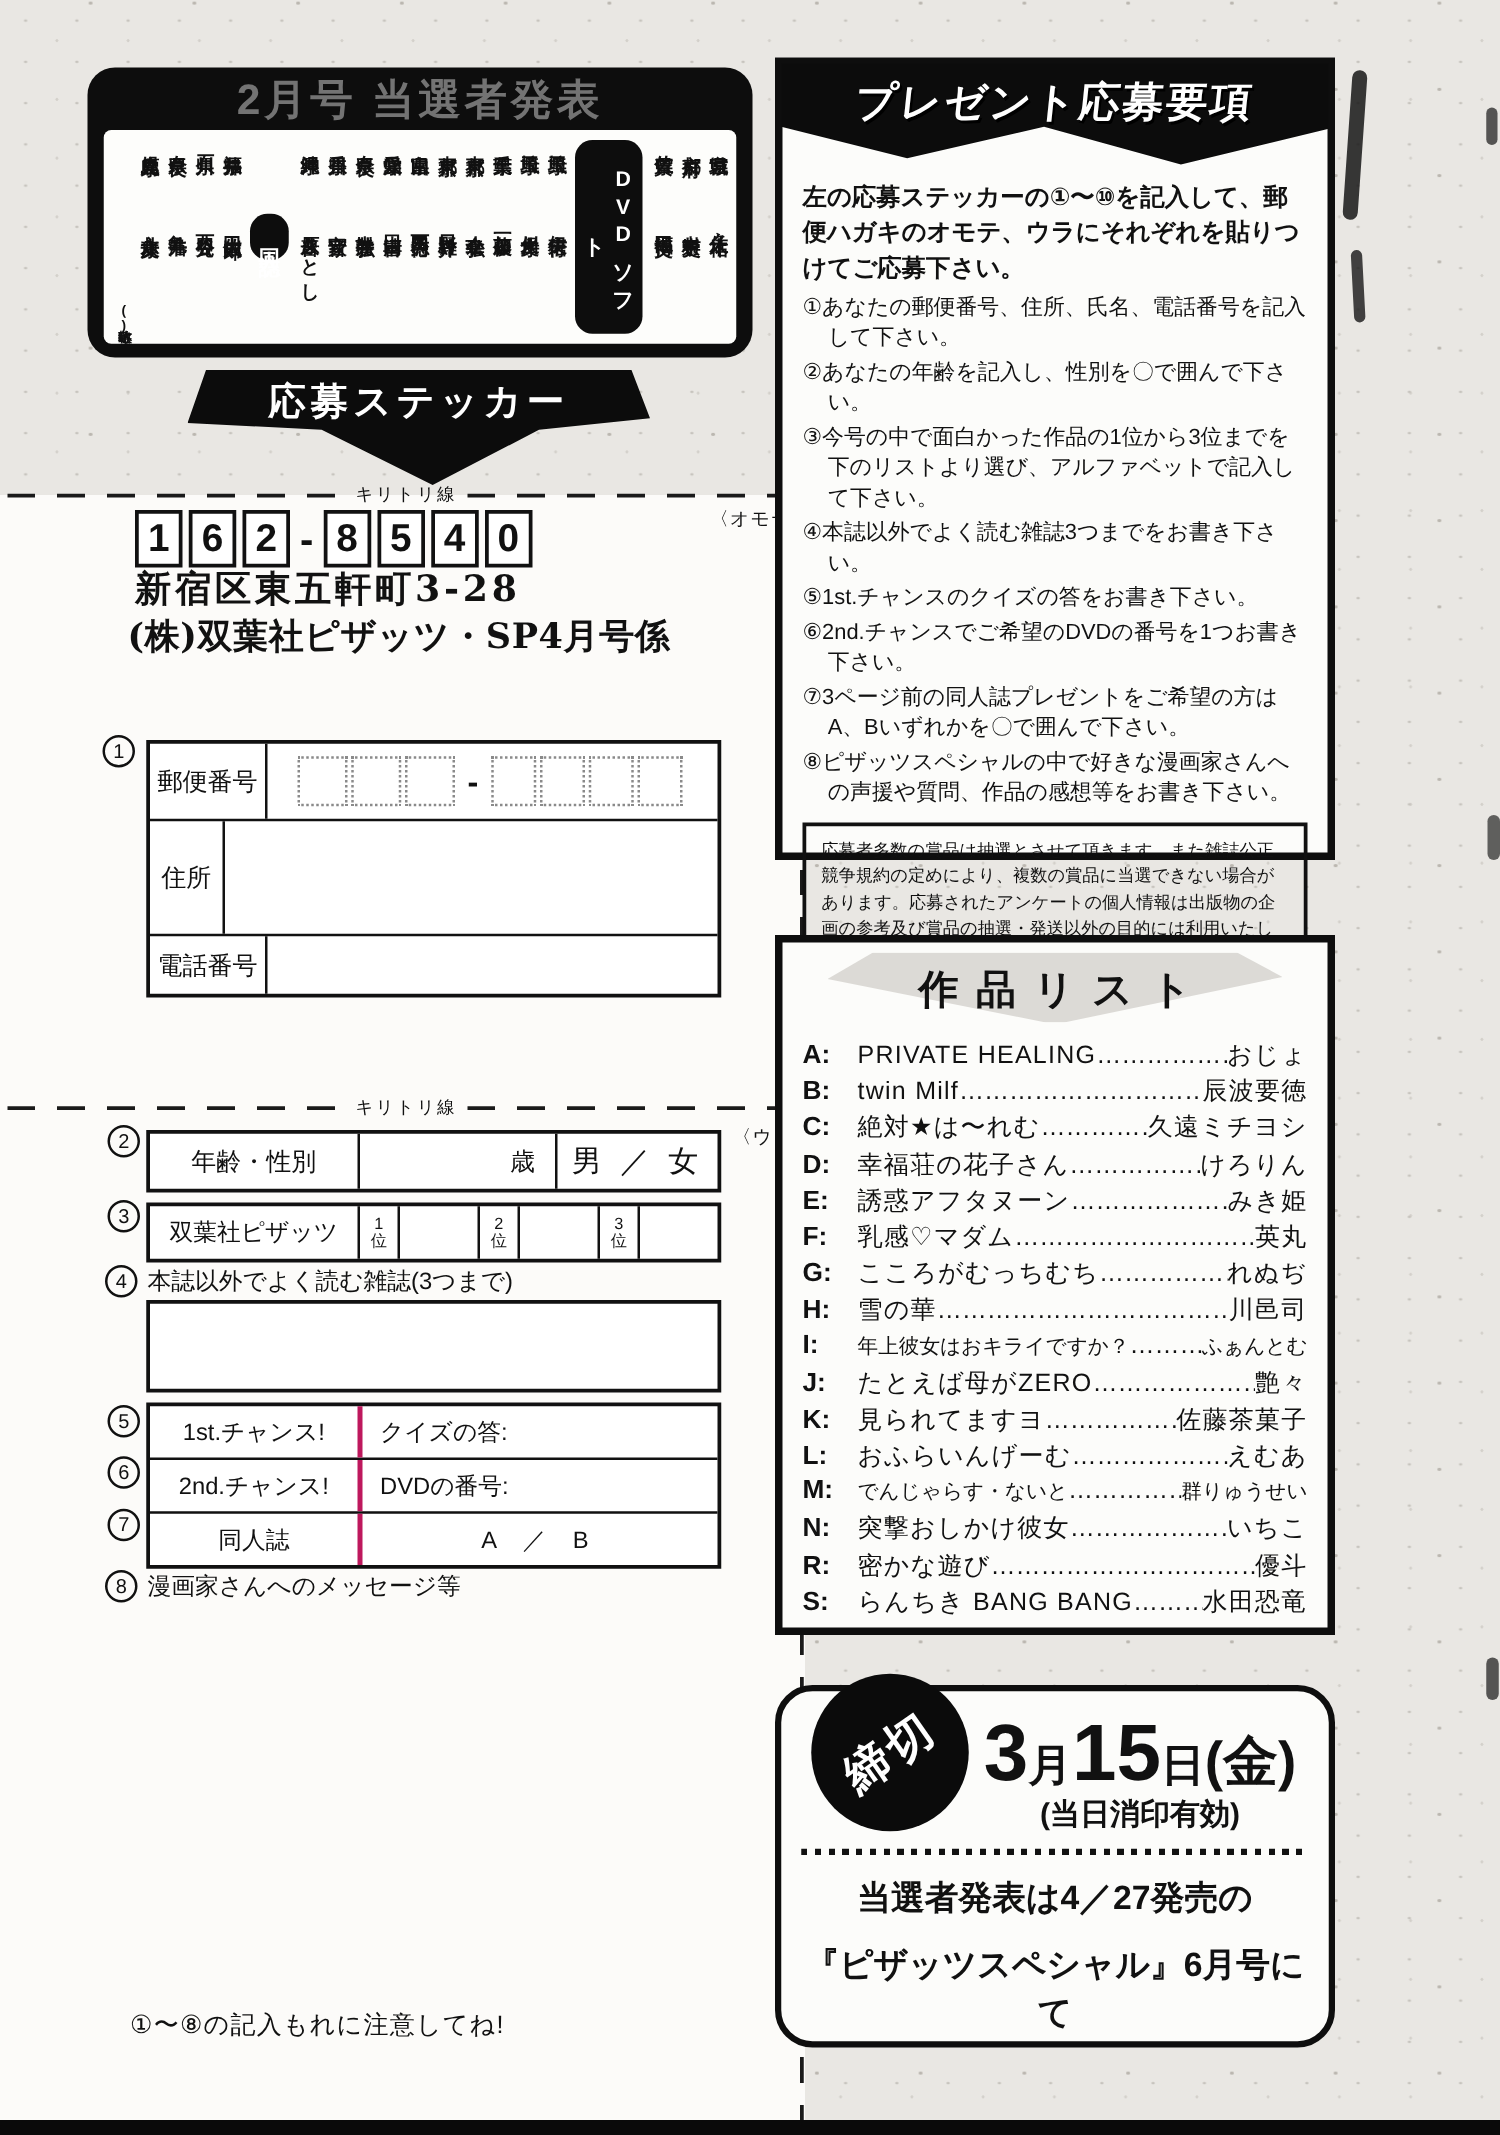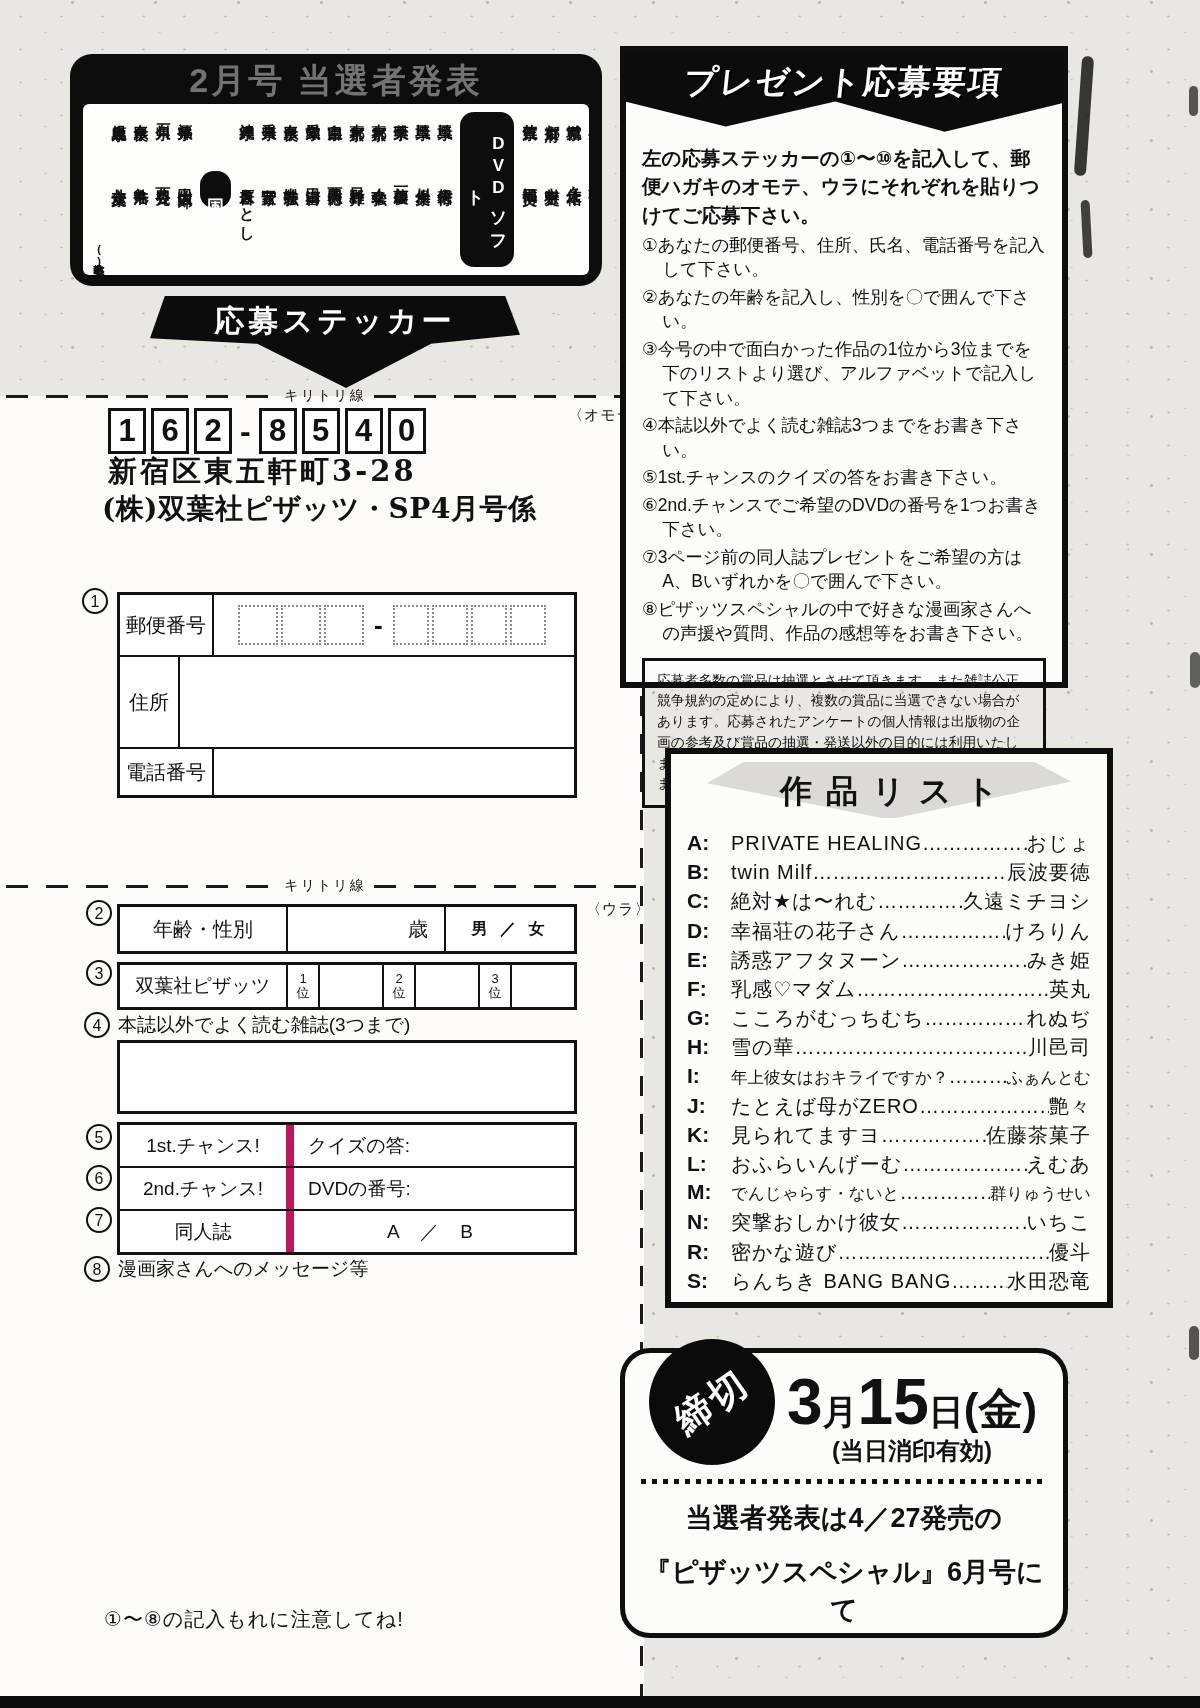--- a/index.html
+++ b/index.html
@@ -68,49 +68,49 @@
   .t1-name{flex-direction:column;align-items:flex-start;justify-content:center;padding-left:8px;box-sizing:border-box;}
   .furi{font-size:11px;display:block;line-height:1.1;}
   .dotted-postal{display:flex;align-items:center;height:100%;padding-left:24px;gap:3px;}
   .dp-box{width:40px;height:40px;border:2px dotted #8a8a8a;display:inline-block;box-sizing:border-box;}
   .dp-small{width:36px;}
   .dp-dash{font-size:26px;font-weight:800;margin:0 7px;}
   
   .t2{position:absolute;left:117px;top:904px;width:460px;height:50px;border:3px solid #111;display:flex;background:#fff;box-sizing:border-box;}
   .t2-c1{width:166px;display:flex;align-items:center;justify-content:center;font-size:20px;border-right:2px solid #111;flex:none;}
   .t2-c2{flex:1;display:flex;align-items:center;justify-content:flex-end;padding-right:16px;font-size:20px;border-right:2px solid #111;}
-  .t2-c3{width:128px;display:flex;align-items:center;justify-content:center;font-size:16px;letter-spacing:4px;flex:none;font-weight:bold;}
+  .t2-c3{width:128px;display:flex;align-items:center;justify-content:center;font-size:24px;letter-spacing:4px;flex:none;}
   .t3{position:absolute;left:117px;top:962px;width:460px;height:48px;border:3px solid #111;display:flex;background:#fff;box-sizing:border-box;}
   .t3-label{width:166px;display:flex;align-items:center;justify-content:center;font-size:19px;border-right:2px solid #111;flex:none;}
   .fav-cells{flex:1;display:flex;}
   .rank-tag{width:30px;border-right:2px solid #111;display:flex;flex-direction:column;align-items:center;justify-content:center;font-size:13px;line-height:1.05;flex:none;}
   .rank-tag i{font-style:normal;}
   .rank-blank{flex:1;border-right:2px solid #111;}
   .fav-cells .rank-blank:last-child{border-right:none;}
   .inline-num-line{position:absolute;display:flex;align-items:center;gap:8px;font-size:19px;}
   .mag-line{left:84px;top:1012px;}
   .msg-line{left:84px;top:1256px;}
   .box4{position:absolute;left:117px;top:1040px;width:460px;height:74px;border:3px solid #111;background:#fff;box-sizing:border-box;}
   .t5{position:absolute;left:117px;top:1122px;width:460px;border:3px solid #111;background:#fff;box-sizing:border-box;}
   .t5-row{display:flex;height:41px;}
   .t5-row + .t5-row{border-top:2px solid #111;}
-  .t5-label{width:166px;border-right:8px solid #be185d;display:flex;align-items:center;justify-content:center;font-size:19px;flex:none;}
+  .t5-label{width:166px;border-right:4px solid #be185d;display:flex;align-items:center;justify-content:center;font-size:19px;flex:none;}
   .t5-val{flex:1;display:flex;align-items:center;padding-left:14px;font-size:19px;}
   .t5-center{justify-content:center;padding-left:0;letter-spacing:8px;text-align:center;}
   .foot-note{position:absolute;left:104px;top:1606px;font-size:20px;letter-spacing:1px;}
   
   .rbox{position:absolute;left:620px;width:448px;background:#fcfcfa;border:6px solid #0e0e0e;box-sizing:border-box;}
   .rbox1{top:46px;height:642px;}
   .g-header{position:relative;height:84px;}
   .g-header-bg{position:absolute;left:-1px;right:-1px;top:-1px;height:100%;background:#0c0c0c;clip-path:polygon(0 0,100% 0,100% 62%,73% 96%,48% 60%,23% 90%,0 60%);}
   .g-title{position:relative;text-align:center;padding-top:8px;font-size:33px;font-weight:800;color:#fff;letter-spacing:2px;transform:skewX(-6deg);text-shadow:2px 2px 0 #000;}
   .g-intro{margin:8px 16px 4px;font-size:19.5px;font-weight:700;line-height:1.45;}
   .g-item{margin:3px 16px;font-size:17.5px;line-height:1.4;padding-left:1.15em;text-indent:-1.15em;}
   .g-note{margin:12px 16px;border:3px solid #111;padding:10px 12px;font-size:13.8px;line-height:1.5;}
-  .rbox2{top:748px;height:560px;margin-left:45px;}
+  .rbox2{top:748px;height:560px;}
   .wl-header{position:relative;height:64px;margin-top:6px;}
   .wl-header-bg{position:absolute;left:36px;right:36px;top:2px;height:56px;background:#dcdad6;clip-path:polygon(10% 0,90% 0,100% 35%,52% 100%,48% 100%,0 38%);}
   .wl-title{position:relative;text-align:center;font-size:32px;font-weight:800;letter-spacing:14px;padding-top:10px;padding-left:14px;}
   .works-list{margin:6px 16px 0;}
   .wk-row{display:flex;align-items:baseline;height:29.2px;font-size:20px;white-space:nowrap;}
   .wk-key{font-weight:700;width:44px;font-size:21px;flex:none;}
   .wk-title{flex:none;letter-spacing:1px;}
   .wk-leader{flex:1 1 0;overflow:hidden;min-width:0;}
   .wk-leader::before{content:"……………………………………………";}
   .wk-author{flex:none;letter-spacing:1px;}

